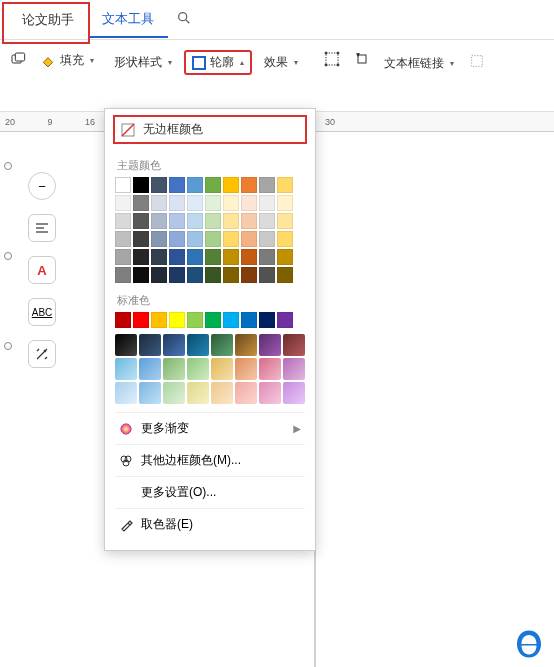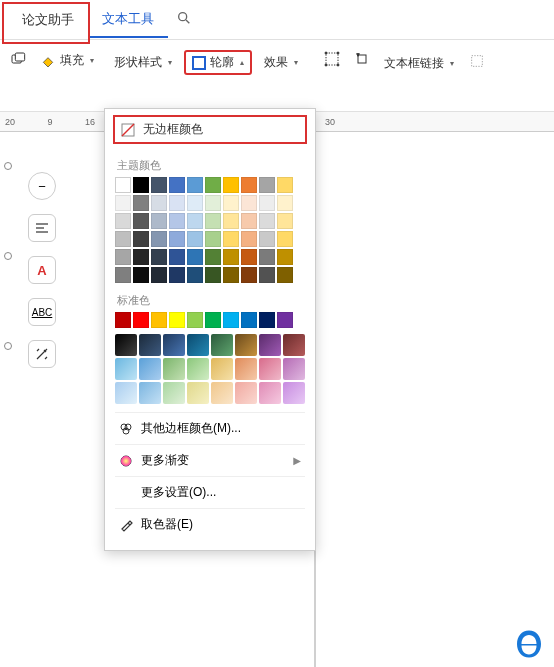--- a/index.html
+++ b/index.html
@@ -261,45 +261,45 @@
       <div class="grad" style="background: linear-gradient(135deg, rgb(123, 181, 224), rgb(195, 224, 245));"></div>
       <div class="grad" style="background: linear-gradient(135deg, rgb(168, 214, 160), rgb(224, 240, 216));"></div>
       <div class="grad" style="background: linear-gradient(135deg, rgb(224, 216, 139), rgb(245, 240, 195));"></div>
       <div class="grad" style="background: linear-gradient(135deg, rgb(240, 199, 139), rgb(250, 229, 201));"></div>
       <div class="grad" style="background: linear-gradient(135deg, rgb(240, 168, 160), rgb(250, 216, 208));"></div>
       <div class="grad" style="background: linear-gradient(135deg, rgb(224, 139, 181), rgb(245, 201, 224));"></div>
       <div class="grad" style="background: linear-gradient(135deg, rgb(199, 139, 224), rgb(232, 201, 245));"></div>
     </div>
   <div class="menu-row">
     <div class="menu-row-left">
-        <svg width="14" height="14" viewBox="0 0 14 14" fill="none" stroke="#333">
-          <circle cx="5" cy="5" r="3"></circle>
-          <circle cx="9" cy="5" r="3"></circle>
-          <circle cx="7" cy="9" r="3"></circle>
-        </svg>
-        <span>其他边框颜色(M)...</span>
-      </div>
-  </div>
-  <div class="menu-row">
-    <div class="menu-row-left">
         <svg width="14" height="14" viewBox="0 0 14 14">
           <circle cx="7" cy="7" r="5" fill="none" stroke="#333"></circle>
           <circle cx="7" cy="7" r="5" fill="url(#rg)"></circle>
           <defs>
             <radialGradient id="rg">
               <stop offset="0" stop-color="#ff7"></stop>
               <stop offset="1" stop-color="#f3a"></stop>
             </radialGradient>
           </defs>
         </svg>
         <span>更多渐变</span>
       </div>
     <span class="arrow-r">▶</span>
   </div>
   <div class="menu-row">
+    <div class="menu-row-left">
+        <svg width="14" height="14" viewBox="0 0 14 14" fill="none" stroke="#333">
+          <circle cx="5" cy="5" r="3"></circle>
+          <circle cx="9" cy="5" r="3"></circle>
+          <circle cx="7" cy="9" r="3"></circle>
+        </svg>
+        <span>其他边框颜色(M)...</span>
+      </div>
+  </div>
+  <div class="menu-row">
     <div class="menu-row-left" style="padding-left:22px">
         <span>更多设置(O)...</span>
       </div>
   </div>
   <div class="menu-row">
     <div class="menu-row-left">
         <svg width="14" height="14" viewBox="0 0 14 14" fill="none" stroke="#333" stroke-width="1.2">
           <path d="M3 11 L9 5 L11 7 L5 13 Z M9 5 L11 3 L13 5 L11 7"></path>
         </svg>
         <span>取色器(E)</span>

